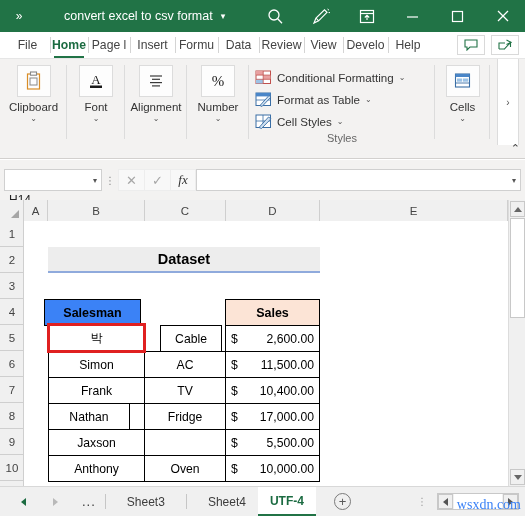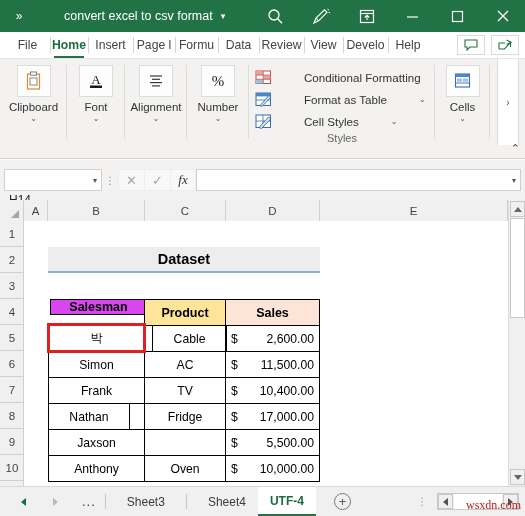--- a/index.html
+++ b/index.html
@@ -85,21 +85,21 @@
   .big-icon {
     width: 34px; height: 32px; border: 1px solid #dcdcdc; background: #fdfdfd;
     display: flex; align-items: center; justify-content: center;
   }
   .big-label { font-size: 11.5px; color: #333333; margin-top: 4px; }
   .big-caret { font-size: 8px; color: #555555; line-height: 9px; margin-top: 1px; }
 
   .styles-list { position: absolute; left: 6px; top: 7px; }
   .style-row {
     display: flex; align-items: center; height: 22px; font-size: 11.6px;
-    color: #333333; white-space: nowrap; gap: 27px;
+    color: #333333; white-space: nowrap;
   }
   .style-row .sicon { width: 17px; height: 15px; margin-right: 5px; flex: 0 0 auto; }
   .style-row .scaret { font-size: 8px; color: #555555; margin-left: 5px; }
 
   .group-title {
     position: absolute; bottom: 1px; width: 100%; text-align: center;
     font-size: 11px; color: #666666;
   }
   .collapse-col {
     position: absolute; right: 6px; top: 0; width: 22px; height: 86px;
@@ -244,22 +244,22 @@
     margin-left: 10px; margin-right: 6px; width: 82px; height: 17px;
     background: #f0f0f0; border: 1px solid #c8c8c8;
     display: flex; align-items: center; position: relative;
   }
   .hs-arrow {
     width: 15px; height: 15px; display: flex; align-items: center;
     justify-content: center; border: 1px solid #c8c8c8; background: #f0f0f0;
   }
   .hs-thumb { position: absolute; left: 16px; top: 0; width: 48px; height: 15px; background: #ffffff; }
   .watermark {
-    position: absolute; right: 4px; bottom: 3px; font-size: 12px;
-    color: #b91c1c; font-family: "Liberation Serif", serif;
+    position: absolute; right: 4px; bottom: 3px; font-size: 14px;
+    color: #3b82f6; font-family: "Liberation Serif", serif;
   }
 </style>
 </head>
 <body>
 
 <div id="app">
 
   <div class="titlebar">
     <div class="tb-chev">»</div>
     <div class="tb-title">convert excel to csv format</div>
@@ -301,22 +301,22 @@
             <line x1="2" y1="2" x2="12" y2="12" stroke="#fff" stroke-width="1.3"></line>
             <line x1="12" y1="2" x2="2" y2="12" stroke="#fff" stroke-width="1.3"></line>
           </svg>
       </div>
     </div>
   </div>
 
   <div class="ribbon-tabs">
     <div class="rtab first" style="width:50px">File</div>
     <div class="rtab active" style="width:38px">Home</div>
+    <div class="rtab" style="width:42px">Page l</div>
     <div class="rtab" style="width:45px">Insert</div>
-    <div class="rtab" style="width:42px">Page l</div>
     <div class="rtab" style="width:43px">Formu</div>
     <div class="rtab" style="width:41px">Data</div>
     <div class="rtab" style="width:45px">Review</div>
     <div class="rtab" style="width:39px">View</div>
     <div class="rtab" style="width:45px">Develo</div>
     <div class="rtab" style="width:40px">Help</div>
     <div class="rtab-spacer"></div>
     <div class="rbtn-box">
       <svg width="14" height="12" viewBox="0 0 14 12">
           <path d="M1 1 H13 V8 H6 L3 11 V8 H1 Z" fill="none" stroke="#217346" stroke-width="1.1"></path>
@@ -498,26 +498,25 @@
       <div class="rh" style="top:156px">7</div>
       <div class="rh" style="top:182px">8</div>
       <div class="rh" style="top:208px">9</div>
       <div class="rh" style="top:234px">10</div>
     </div>
 
     <div class="sheet">
 
       <div class="cell c title-cell" style="left:24px;top:26px;width:272px;height:26px">Dataset</div>
 
-      <div class="cell c hdr tbl-border" style="left:26px;top:78px;width:97px;height:16px;background:#d946ef">Salesman</div>
-      <div class="cell c hdr tbl-border" style="left:120px;top:78px;width:82px;height:27px;background:#fee599">Product</div>
+      <div class="cell c hdr tbl-border" style="left:20px;top:78px;width:97px;height:27px;background:#3b82f6">Salesman</div>
       <div class="cell c hdr tbl-border" style="left:201px;top:78px;width:95px;height:27px;background:#fce4d6">Sales</div>
 
       <div class="cell c tbl-border" style="left:24px;top:104px;width:97px;height:27px">박</div>
-      <div class="cell c tbl-border" style="left:128px;top:104px;width:75px;height:27px">Cable</div>
+      <div class="cell c tbl-border" style="left:136px;top:104px;width:62px;height:27px">Cable</div>
       <div class="cell tbl-border" style="left:201px;top:104px;width:95px;height:27px">
         <span class="money">
             <span class="cur">$</span>
             <span class="amt">2,600.00</span>
           </span>
       </div>
 
       <div class="cell c tbl-border" style="left:24px;top:130px;width:97px;height:27px">Simon</div>
       <div class="cell c tbl-border" style="left:120px;top:130px;width:82px;height:27px">AC</div>
       <div class="cell tbl-border" style="left:201px;top:130px;width:95px;height:27px">

